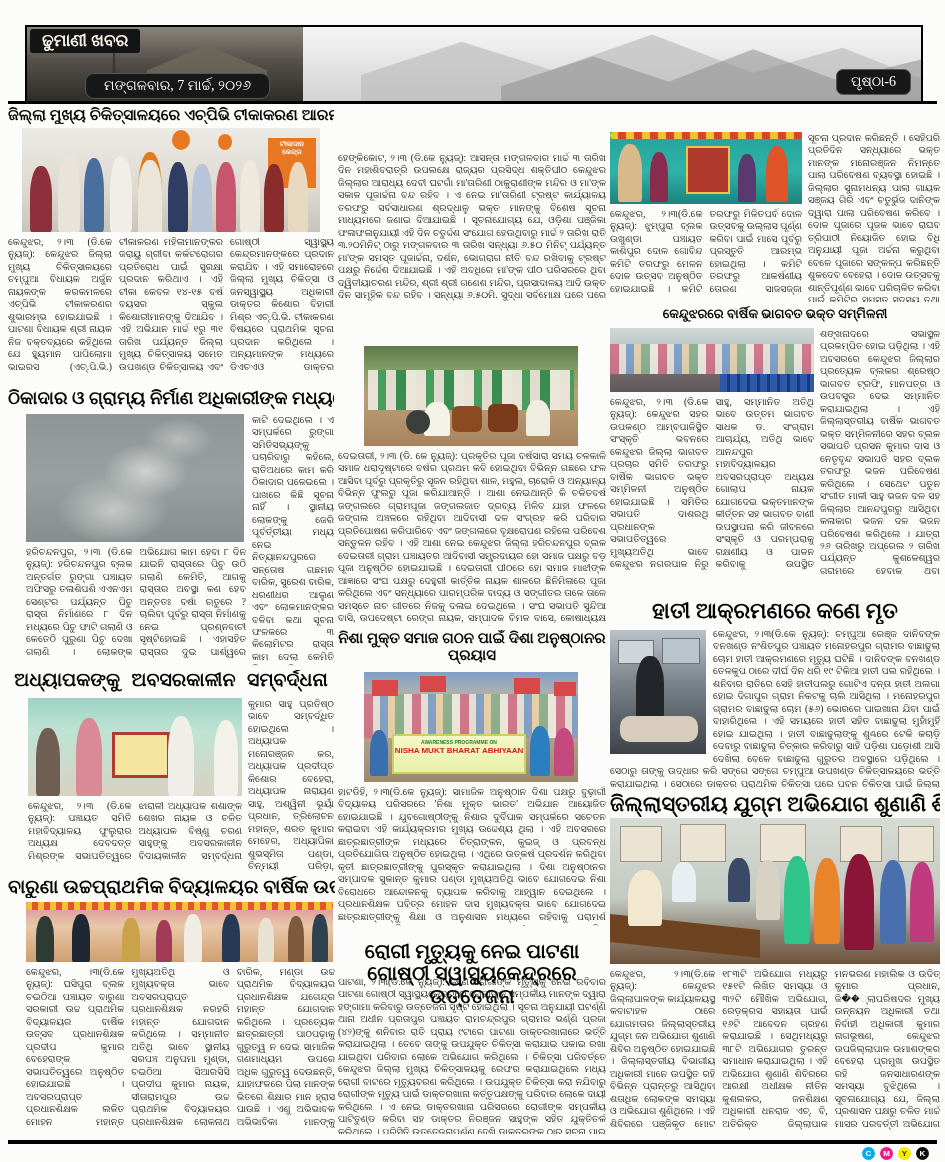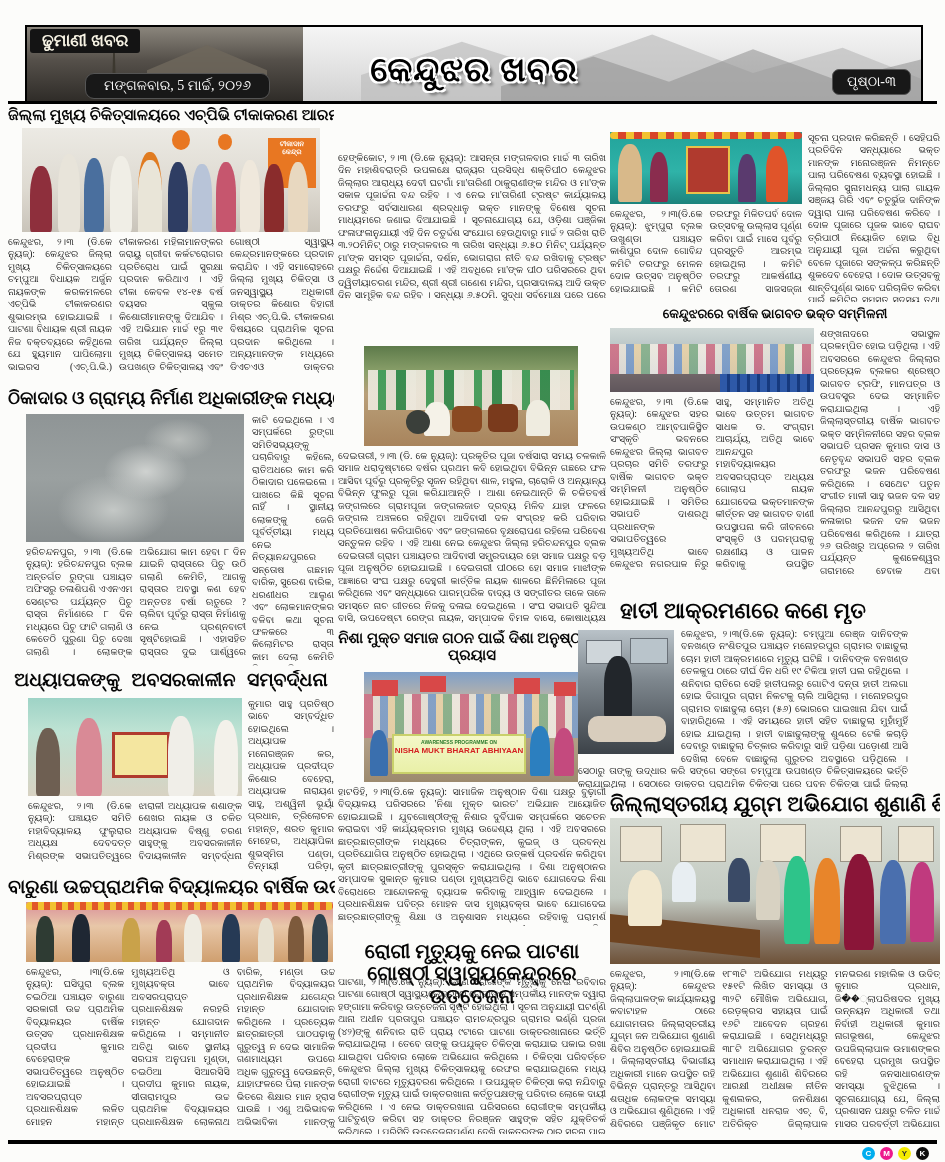--- a/index.html
+++ b/index.html
@@ -73,23 +73,22 @@
 </div>
 
 <div class="abs banner">
   <div class="abs mount1"></div>
   <div class="abs mount2"></div>
   <div class="abs hutphoto">
     <div class="abs palm"></div>
     <div class="abs hut"></div>
   </div>
   <div class="abs edition">ଢୁମାଣୀ ଖବର</div>
-  <div class="abs masthead">କେନ୍ଦୁଝର ଖବର</div>
-  <div class="abs datebox">ମଙ୍ଗଳବାର, 5 ମାର୍ଚ୍ଚ, ୨୦୨୬</div>
-  <div class="abs pagebox">ପୃଷ୍ଠା-୩</div>
+  <div class="abs datebox">ମଙ୍ଗଳବାର, 7 ମାର୍ଚ୍ଚ, ୨୦୨୬</div>
+  <div class="abs pagebox">ପୃଷ୍ଠା-6</div>
 </div>
 <div class="abs toprule"></div>
 
 <div class="art" style="left:8px;top:106px;width:326px;height:278px;">
   <div class="hl" style="top:0;font-size:15.5px;">ଜିଲ୍ଲା ମୁଖ୍ୟ ଚିକିତ୍ସାଳୟରେ ଏଚ୍‌ପିଭି ଟୀକାକରଣ ଆରମ୍ଭ</div>
   <div class="ph ph-indoor" style="left:14px;top:22px;width:298px;height:104px;">
     <div class="balloon" style="left:150px;top:2px;"></div>
     <div class="balloon" style="left:196px;top:6px;width:14px;height:16px;"></div>
     <div class="signboard" style="right:4px;top:10px;width:44px;height:46px;">ଟୀକାଦାନ କେନ୍ଦ୍ର</div>
     <div class="fig" style="left:8px;top:38px;width:22px;height:66px;background:#8e2f3c;"></div>
@@ -201,21 +200,21 @@
   <div class="hl" style="top:0;font-size:13px;">କେନ୍ଦୁଝରରେ ବାର୍ଷିକ ଭାଗବତ ଭକ୍ତ ସମ୍ମିଳନୀ</div>
   <div class="ph ph-hall" style="left:0;top:22px;width:204px;height:64px;">
     <div class="crowdband" style="left:0;top:16px;width:204px;height:30px;"></div>
     <div class="chairband" style="left:110px;top:46px;width:94px;height:18px;"></div>
     <div class="abs" style="left:0;top:46px;width:110px;height:18px;background:#7e5a3a;opacity:.6;"></div>
   </div>
   <div class="bd cols2" style="left:0;top:90px;width:204px;height:178px;">କେନ୍ଦୁଝର, ୨।୩ (ଡି.କେ ନ୍ୟୁଜ୍): କେନ୍ଦୁଝର ସହର ଉପକଣ୍ଠ ଆମ୍ବପାଳିସ୍ଥିତ ସଂସ୍କୃତି ଭବନରେ କେନ୍ଦୁଝର ଜିଲ୍ଲା ଭାଗବତ ପ୍ରଚାର ସମିତି ତରଫରୁ ବାର୍ଷିକ ଭାଗବତ ଭକ୍ତ ସମ୍ମିଳନୀ ଅନୁଷ୍ଠିତ ହୋଇଯାଇଛି । ସମିତିର ସଭାପତି ଦାଶରଥି ପ୍ରଧାନଙ୍କ ସଭାପତିତ୍ୱରେ ମୁଖ୍ୟଅତିଥି ଭାବେ କେନ୍ଦୁଝର ନଗରପାଳ ନିରୁ ସାହୁ, ସମ୍ମାନିତ ଅତିଥି ଭାବେ ଉତ୍ତମ ଭାଗବତ ସାଧକ ଡ. ସଂଗ୍ରାମ ଆଚାର୍ଯ୍ୟ, ଅତିଥି ଭାବେ ଆନନ୍ଦପୁର ମହାବିଦ୍ୟାଳୟର ଅବସରପ୍ରାପ୍ତ ଅଧ୍ୟକ୍ଷ ଗୋଲାପ ନାୟକ ଯୋଗଦେଇ ଭକ୍ତମାନଙ୍କ କୀର୍ତ୍ତନ ସହ ଭାଗବତ ବାଣୀ ଉପସ୍ଥାପନା କରି ଜୀବନରେ ସଂସ୍କୃତି ଓ ପରମ୍ପରାକୁ ରକ୍ଷଣୀୟ ଓ ପାଳନ କରିବାକୁ ଉପସ୍ଥିତ ଭକ୍ତମାନଙ୍କୁ ପରାମର୍ଶ ଦେଇଥିଲେ । ଆଗ ମାନବିକତା ତାପରେ ସାଧନା ବୋଲି ସମାଜକୁ ଚେତାଇ ଦେଇଛନ୍ତି ମହାପୁରୁଷ ଭୀମଭୋଇ । ଏଣୁ ନିଜ ପରିବାର ବା ଗାଁରୁ କୃଷ୍ଣଚରିତ ଜୀବନ ଶୈଳୀ ଆଗକୁ ବଢ଼ାଇବାକୁ ସଭାପତି ଶ୍ରୀ ପ୍ରଧାନ ଆହ୍ୱାନ କରିଛନ୍ତି । ପ୍ରାରମ୍ଭରେ ଭାଗବତ ଉଦ୍ଧବାନ, ଶ୍ରୀକୃଷ୍ଣଙ୍କୁ ପଟେଚିତ୍ରରେ ପୁଷ୍ପମାଳା, ଧୂପ ଦୀପ ପ୍ରଜ୍ୱଳନ କରି ଯଥାବିଧି ପୂଜାର୍ଚ୍ଚନା ପରେ ଅତିଥି ମାନଙ୍କୁ ମଞ୍ଚାସନ ଓ ଚନ୍ଦନ ପ୍ରଦାନ କରିଥିଲେ ବରିଷ୍ଠ ଭାଗବତ ଭକ୍ତ ଚିତ୍ତାମଣି ମହାନ୍ତି । ସମିତିର ସମ୍ପାଦକ କଲ୍ୟାଣ କେଳା ସମ୍ପାଦକୀୟ ବିବରଣୀ ପାଠ କରିଥିଲେ । ଏହି ସମ୍ମିଳନୀରେ ପ୍ରାୟ ୧ ହଜାରରୁ ଊର୍ଦ୍ଧ୍ୱ ଭାଗବତ ପ୍ରେମୀ ଯୋଗ ଦେଇଥିଲେ । ଭଜମାନଙ୍କ ଫୁଲଝୁରି, ହରିବୋଲ, ଦାନିମାନ ଓ</div>
   <div class="bd" style="left:210px;top:22px;width:120px;height:246px;">ଶଙ୍ଖନାଦରେ ସଭାସ୍ଥଳ ପ୍ରକମ୍ପିତ ହୋଇ ପଡ଼ିଥିଲା । ଏହି ଅବସରରେ କେନ୍ଦୁଝର ଜିଲ୍ଲାର ପ୍ରତ୍ୟେକ ବ୍ଲକର ଶ୍ରେଷ୍ଠ ଭାଗବତ ଟ୍ରଫି, ମାନପତ୍ର ଓ ଉପବସ୍ତ୍ର ଦେଇ ସମ୍ମାନିତ କରାଯାଇଥିଲା । ଏହି ଜିଲ୍ଲାସ୍ତରୀୟ ବାର୍ଷିକ ଭାଗବତ ଭକ୍ତ ସମ୍ମିଳନୀରେ ସହର ବ୍ଲକ ସଭାପତି ପ୍ରସନ କୁମାର ଦାସ ଓ ନେତୃବୃନ୍ଦ ସଭାପତି ସହର ବ୍ଲକ ତରଫରୁ ଭଜନ ପରିବେଷଣ କରିଥିଲେ । ସେଥେଟ ପତୁନ ସଂଗୀତ ମାଳୀ ସାହୁ ଭଜନ ଦଳ ସହ ଜିଲ୍ଲାର ଆନନ୍ଦପୁରରୁ ଆସିଥିବା କଳାକାର ଭଜନ ଦଳ ଭଜନ ପରିବେଷଣ କରିଥିଲେ । ଯାତ୍ରା ୨୬ ତାରିଖରୁ ଅପ୍ରେଲ ୨ ତାରିଖ ପର୍ଯ୍ୟନ୍ତ କୁଶଳେଶ୍ୱର ଗ୍ରାମରେ ହେବାକୁ ଥିବା ଜିଲ୍ଲାସ୍ତରୀୟ ଭାଗବତ ପାରାୟଣ ମହୋତ୍ସବରେ ଉପସ୍ଥିତ ହେବାପାଇଁ ଭାଗବତ ପ୍ରେମୀ ବାଲୁକାର ପଟେଲ ଓ ଘଟର୍ଣ୍ଣି ବ୍ଲକ ଭାଗବତ ପ୍ରଚାର ପ୍ରସାର ସମିତିର ସମ୍ପାଦକ ମାଧ୍ୟମରେ ଜିଲ୍ଲା ସ୍ୱେଚ୍ଛାସେବୀ କମିଟିର ବିଭିନ୍ନ ବ୍ଲକର କର୍ମକର୍ତ୍ତା ମାନଙ୍କୁ ନିମନ୍ତ୍ରଣ କରିଛନ୍ତି । ସମିତିର ଉପସଭାପତି ଋଗ୍ୱେନ୍ଦ୍ର ମହାନ୍ତ ଶେଷରେ ଧନ୍ୟବାଦ ଅର୍ପଣ କରିବା ପରେ ଯାଇ ଭକ୍ତଗଣ ଉଭୟ ବୁଦ୍ଧ ପ୍ରସାଦ ପାଇଥିଲେ ।</div>
 </div>
 
-<div class="art" style="left:578px;top:598px;width:330px;height:192px;">
+<div class="art" style="left:610px;top:598px;width:330px;height:192px;">
   <div class="hl" style="top:0;font-size:22px;">ହାତୀ ଆକ୍ରମଣରେ କଣେ ମୃତ</div>
   <div class="bd" style="left:0;top:30px;width:330px;height:160px;">
     <div class="ph ph-amb" style="position:relative;float:left;width:96px;height:124px;margin:2px 7px 2px 0;">
       <div class="winrect" style="left:8px;top:10px;width:34px;height:22px;background:#cfd6da;border-color:#6a7178;"></div>
       <div class="winrect" style="left:52px;top:8px;width:36px;height:24px;background:#b9c4cb;border-color:#6a7178;"></div>
       <div class="fig" style="left:26px;top:26px;width:28px;height:62px;background:#22262b;"></div>
       <div class="abs" style="left:10px;top:86px;width:78px;height:26px;background:#d8cdbd;border-radius:10px;"></div>
     </div>
     <span>କେନ୍ଦୁଝର, ୨।୩(ଡି.କେ ନ୍ୟୁଜ୍): ଚମ୍ପୁଆ ରେଞ୍ଜ ଦାନିବଙ୍କ ବନଖଣ୍ଡ ନଂଶିତପୁର ପଞ୍ଚାୟତ ମନୋହରପୁର ଗ୍ରାମର ବାଛାଢୁଲା ଚୋମ ହାତୀ ଆକ୍ରମଣରେ ମୃତ୍ୟୁ ଘଟିଛି । ଦାନିବଙ୍କ ବନଖଣ୍ଡ ତେଳକୁପ ଠାରେ ଦୀର୍ଘ ଦିନ ଧରି ୧୯ ଟିକିଆ ହାତୀ ପଲ ରହିଥିଲେ । ଶନିବାର ରାତିରେ ସେହି ହାତୀପଲରୁ ଗୋଟିଏ ଦନ୍ତା ହାତୀ ଅଲଗା ହୋଇ ଦିଗାପୁର ଗ୍ରାମ ନିକଟକୁ ଚାଲି ଆସିଥିଲା । ମନୋହରପୁର ଗ୍ରାମର ବାଛାଢୁଲା ଚୋମ (୫୬) ଭୋରରେ ପାଇଖାନା ଯିବା ପାଇଁ ବାହାରିଥିଲେ । ଏହି ସମୟରେ ହାତୀ ସହିତ ବାଛାଢୁଲା ମୁହାଁମୁହିଁ ହୋଇ ଯାଇଥିଲା । ହାତୀ ବାଛାଢୁଲାଙ୍କୁ ଶୁଣ୍ଢରେ ଟେକି କଚାଡ଼ି ଦେବାରୁ ବାଛାଢୁଲା ଚିତ୍କାର କରିବାରୁ ସାହି ପଡ଼ିଶା ପଡ଼ୋଶୀ ଆସି ଦେଖିଲା ବେଳେ ବାଛାଢୁଲା ଗୁରୁତର ଅବସ୍ଥାରେ ପଡ଼ିଥିଲେ । ସେଠାରୁ ତାଙ୍କୁ ଉଦ୍ଧାର କରି ସଙ୍ଗେ ସଙ୍ଗେ ଚମ୍ପୁଆ ଉପଖଣ୍ଡ ଚିକିତ୍ସାଳୟରେ ଭର୍ତ୍ତି କରାଯାଇଥିଲା । ସେଠାରେ ଡାକ୍ତର ପ୍ରାଥମିକ ଚିକିତ୍ସା ପରେ ପବନ ଚିକିତ୍ସା ପାଇଁ ଜିଲ୍ଲା ମୁଖ୍ୟ ଚିକିତ୍ସାଳୟକୁ ସ୍ଥାନାନ୍ତରିତ କରିଥିଲେ । ସେଠାରେ ଡାକ୍ତର ପରୀକ୍ଷା କରିବା ପରେ ବାଛାଢୁଲାଙ୍କୁ ମୃତ ଘୋଷଣା କରିଥିଲେ ।</span>
   </div>

